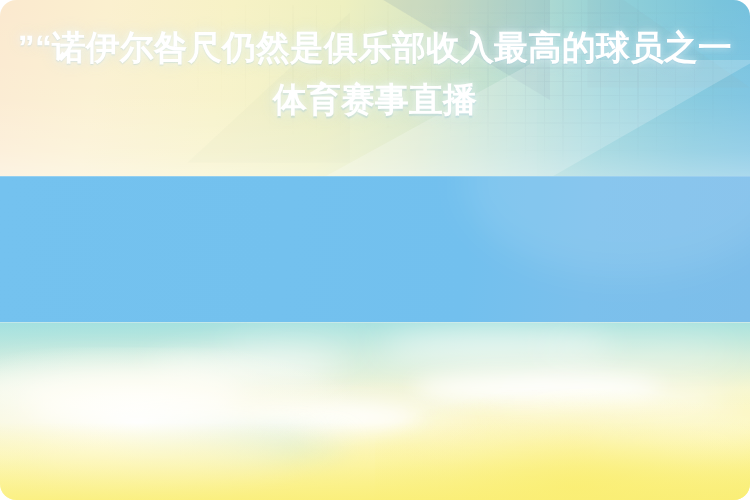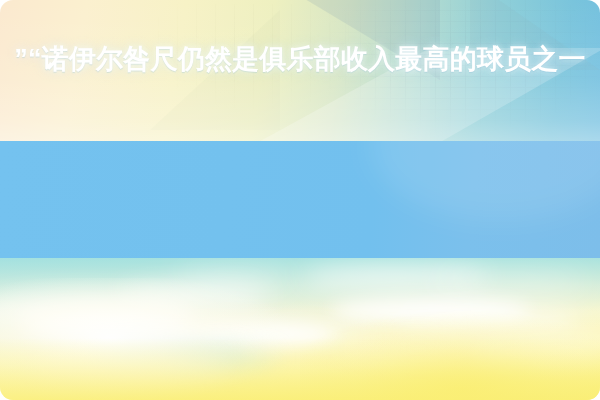--- a/index.html
+++ b/index.html
@@ -265,20 +265,21 @@
     <div class="grid-texture"></div>
     <div class="top-band-veil"></div>
   </div>
 
   <div class="title-band">
     <div class="title-band-blob"></div>
   </div>
 
   <div class="title-text">
     <div class="title-line-1">”“诺伊尔咎尺仍然是俱乐部收入最高的球员之一</div>
+    <div class="title-line-2">体育赛事直播</div>
   </div>
 
   <div class="seam"></div>
 
   <div class="sky">
     <div class="sky-teal"></div>
 
     <div class="cloud soft" style="left:-30px; top:34px;  width:230px; height:42px;"></div>
     <div class="cloud" style="left:20px;  top:48px;  width:170px; height:30px;"></div>
     <div class="cloud soft" style="left:120px; top:26px;  width:150px; height:26px;"></div>

